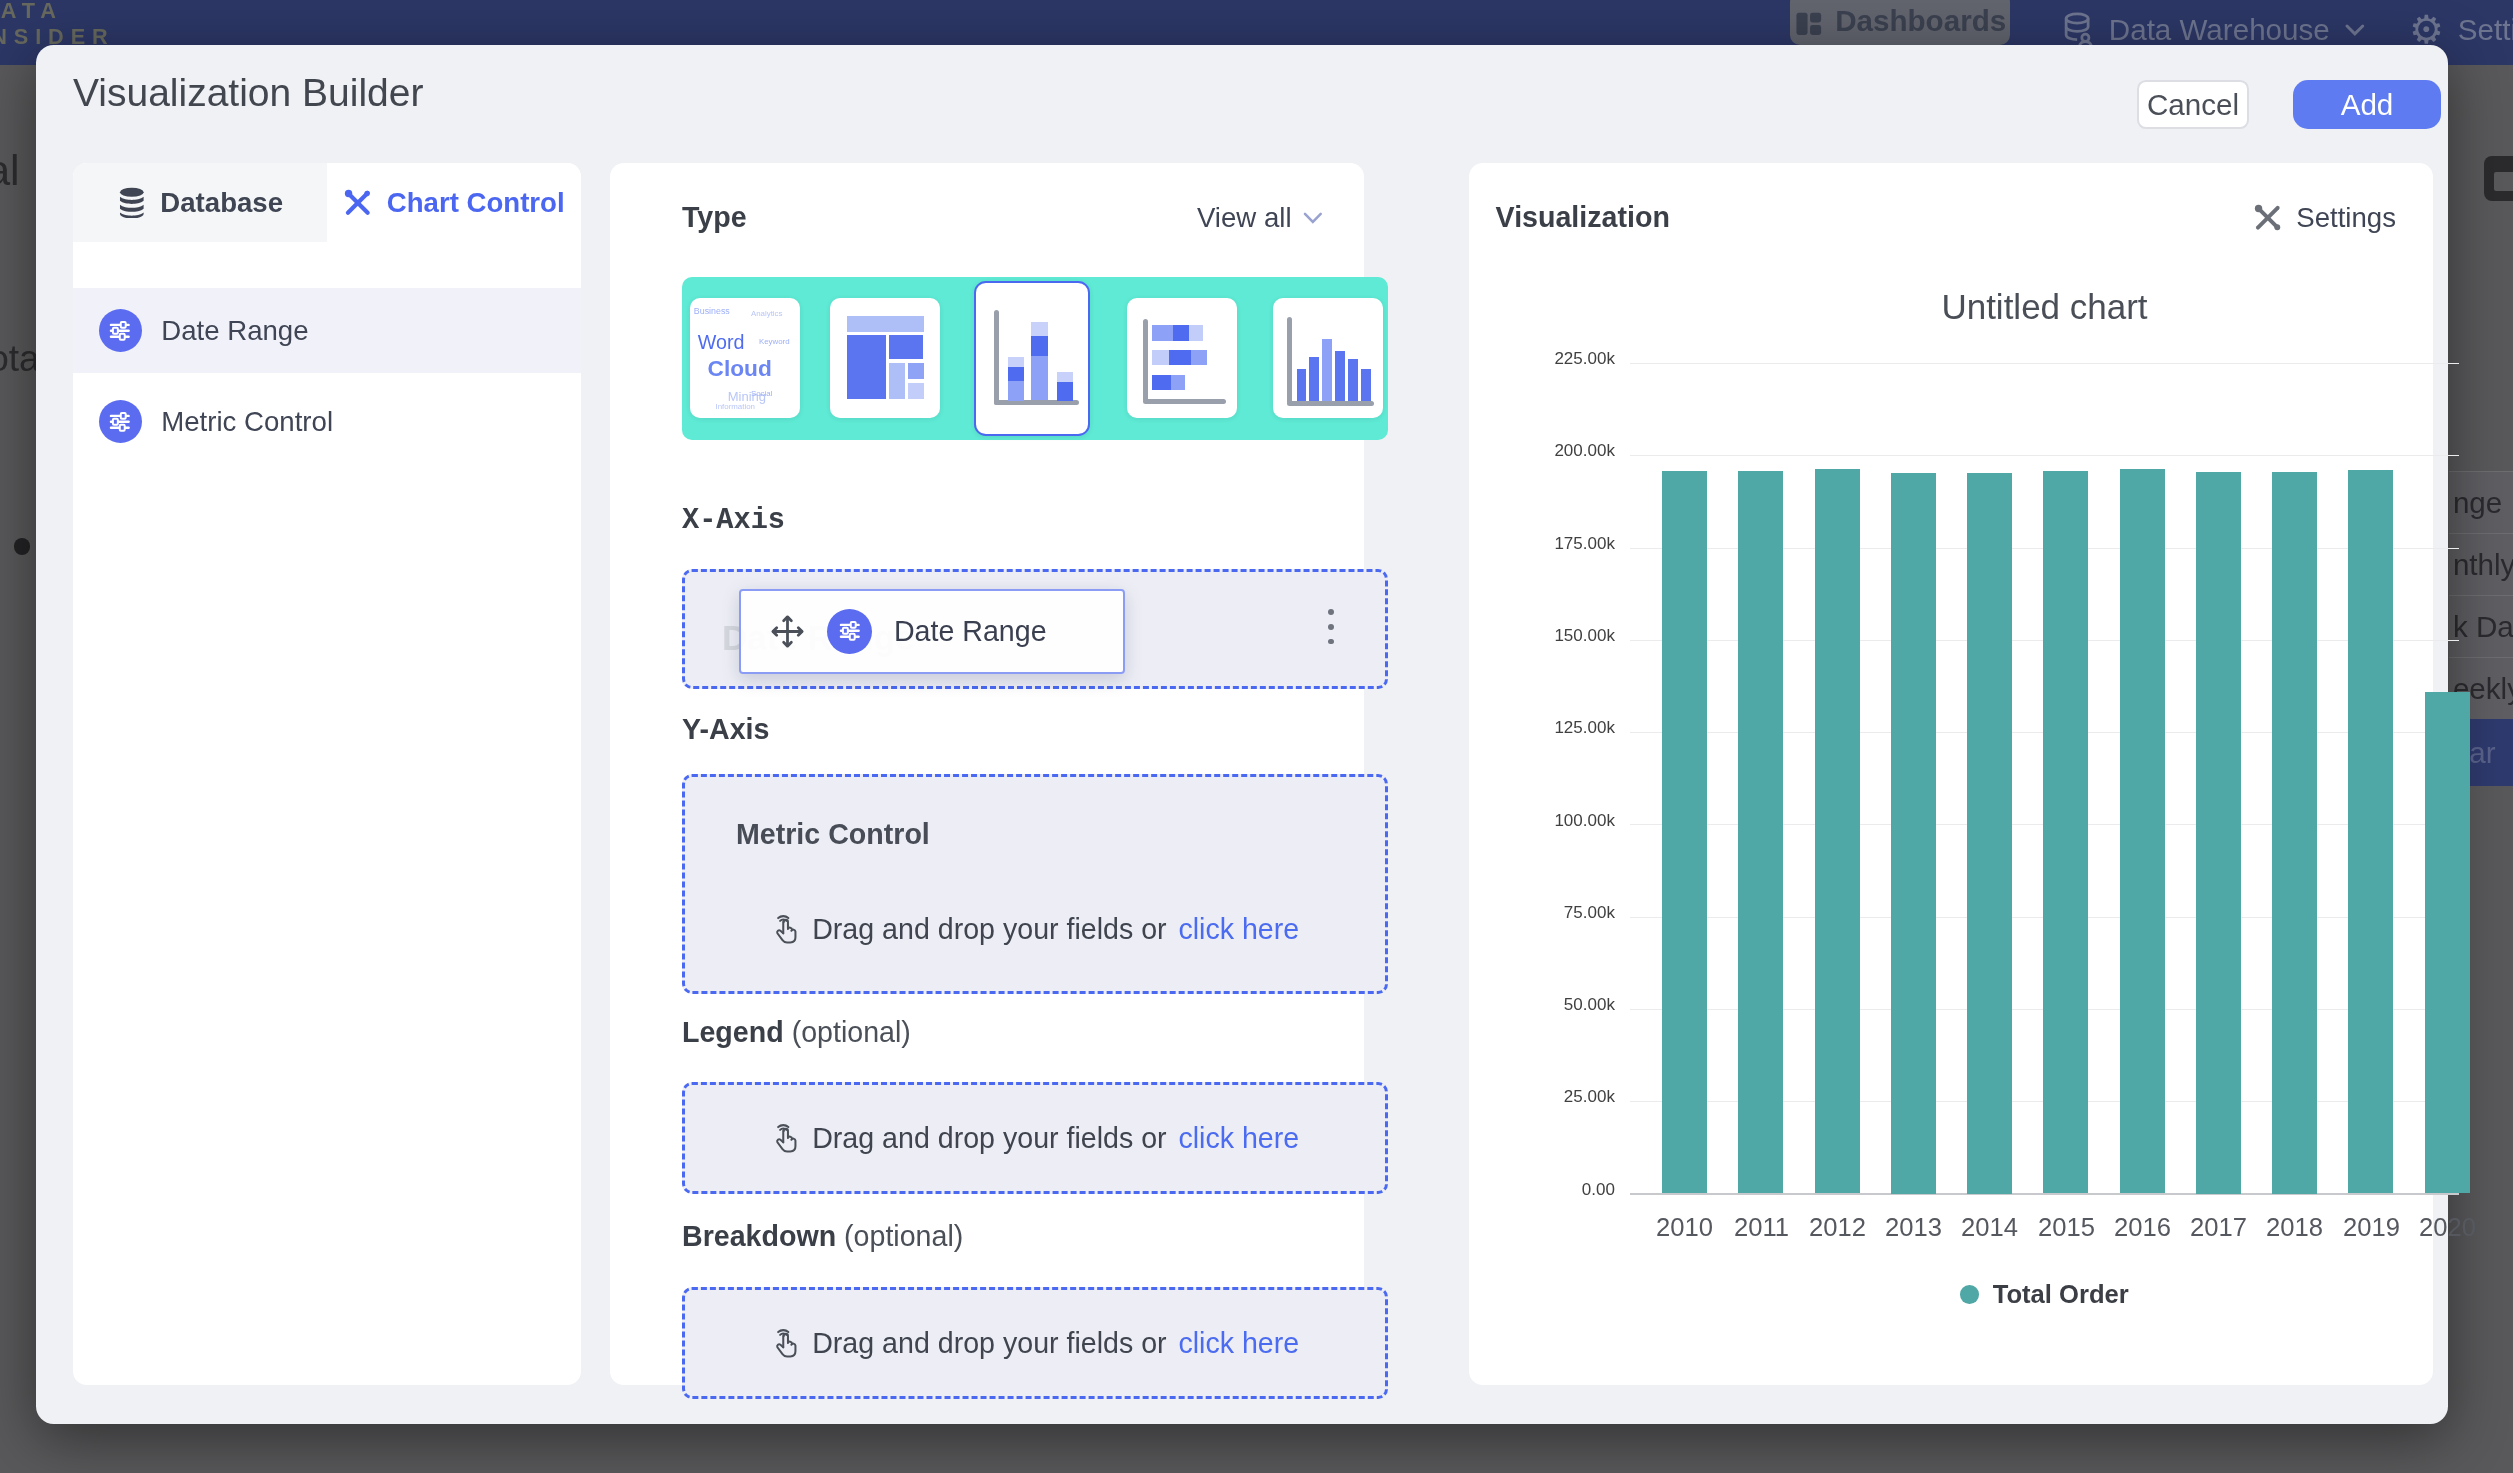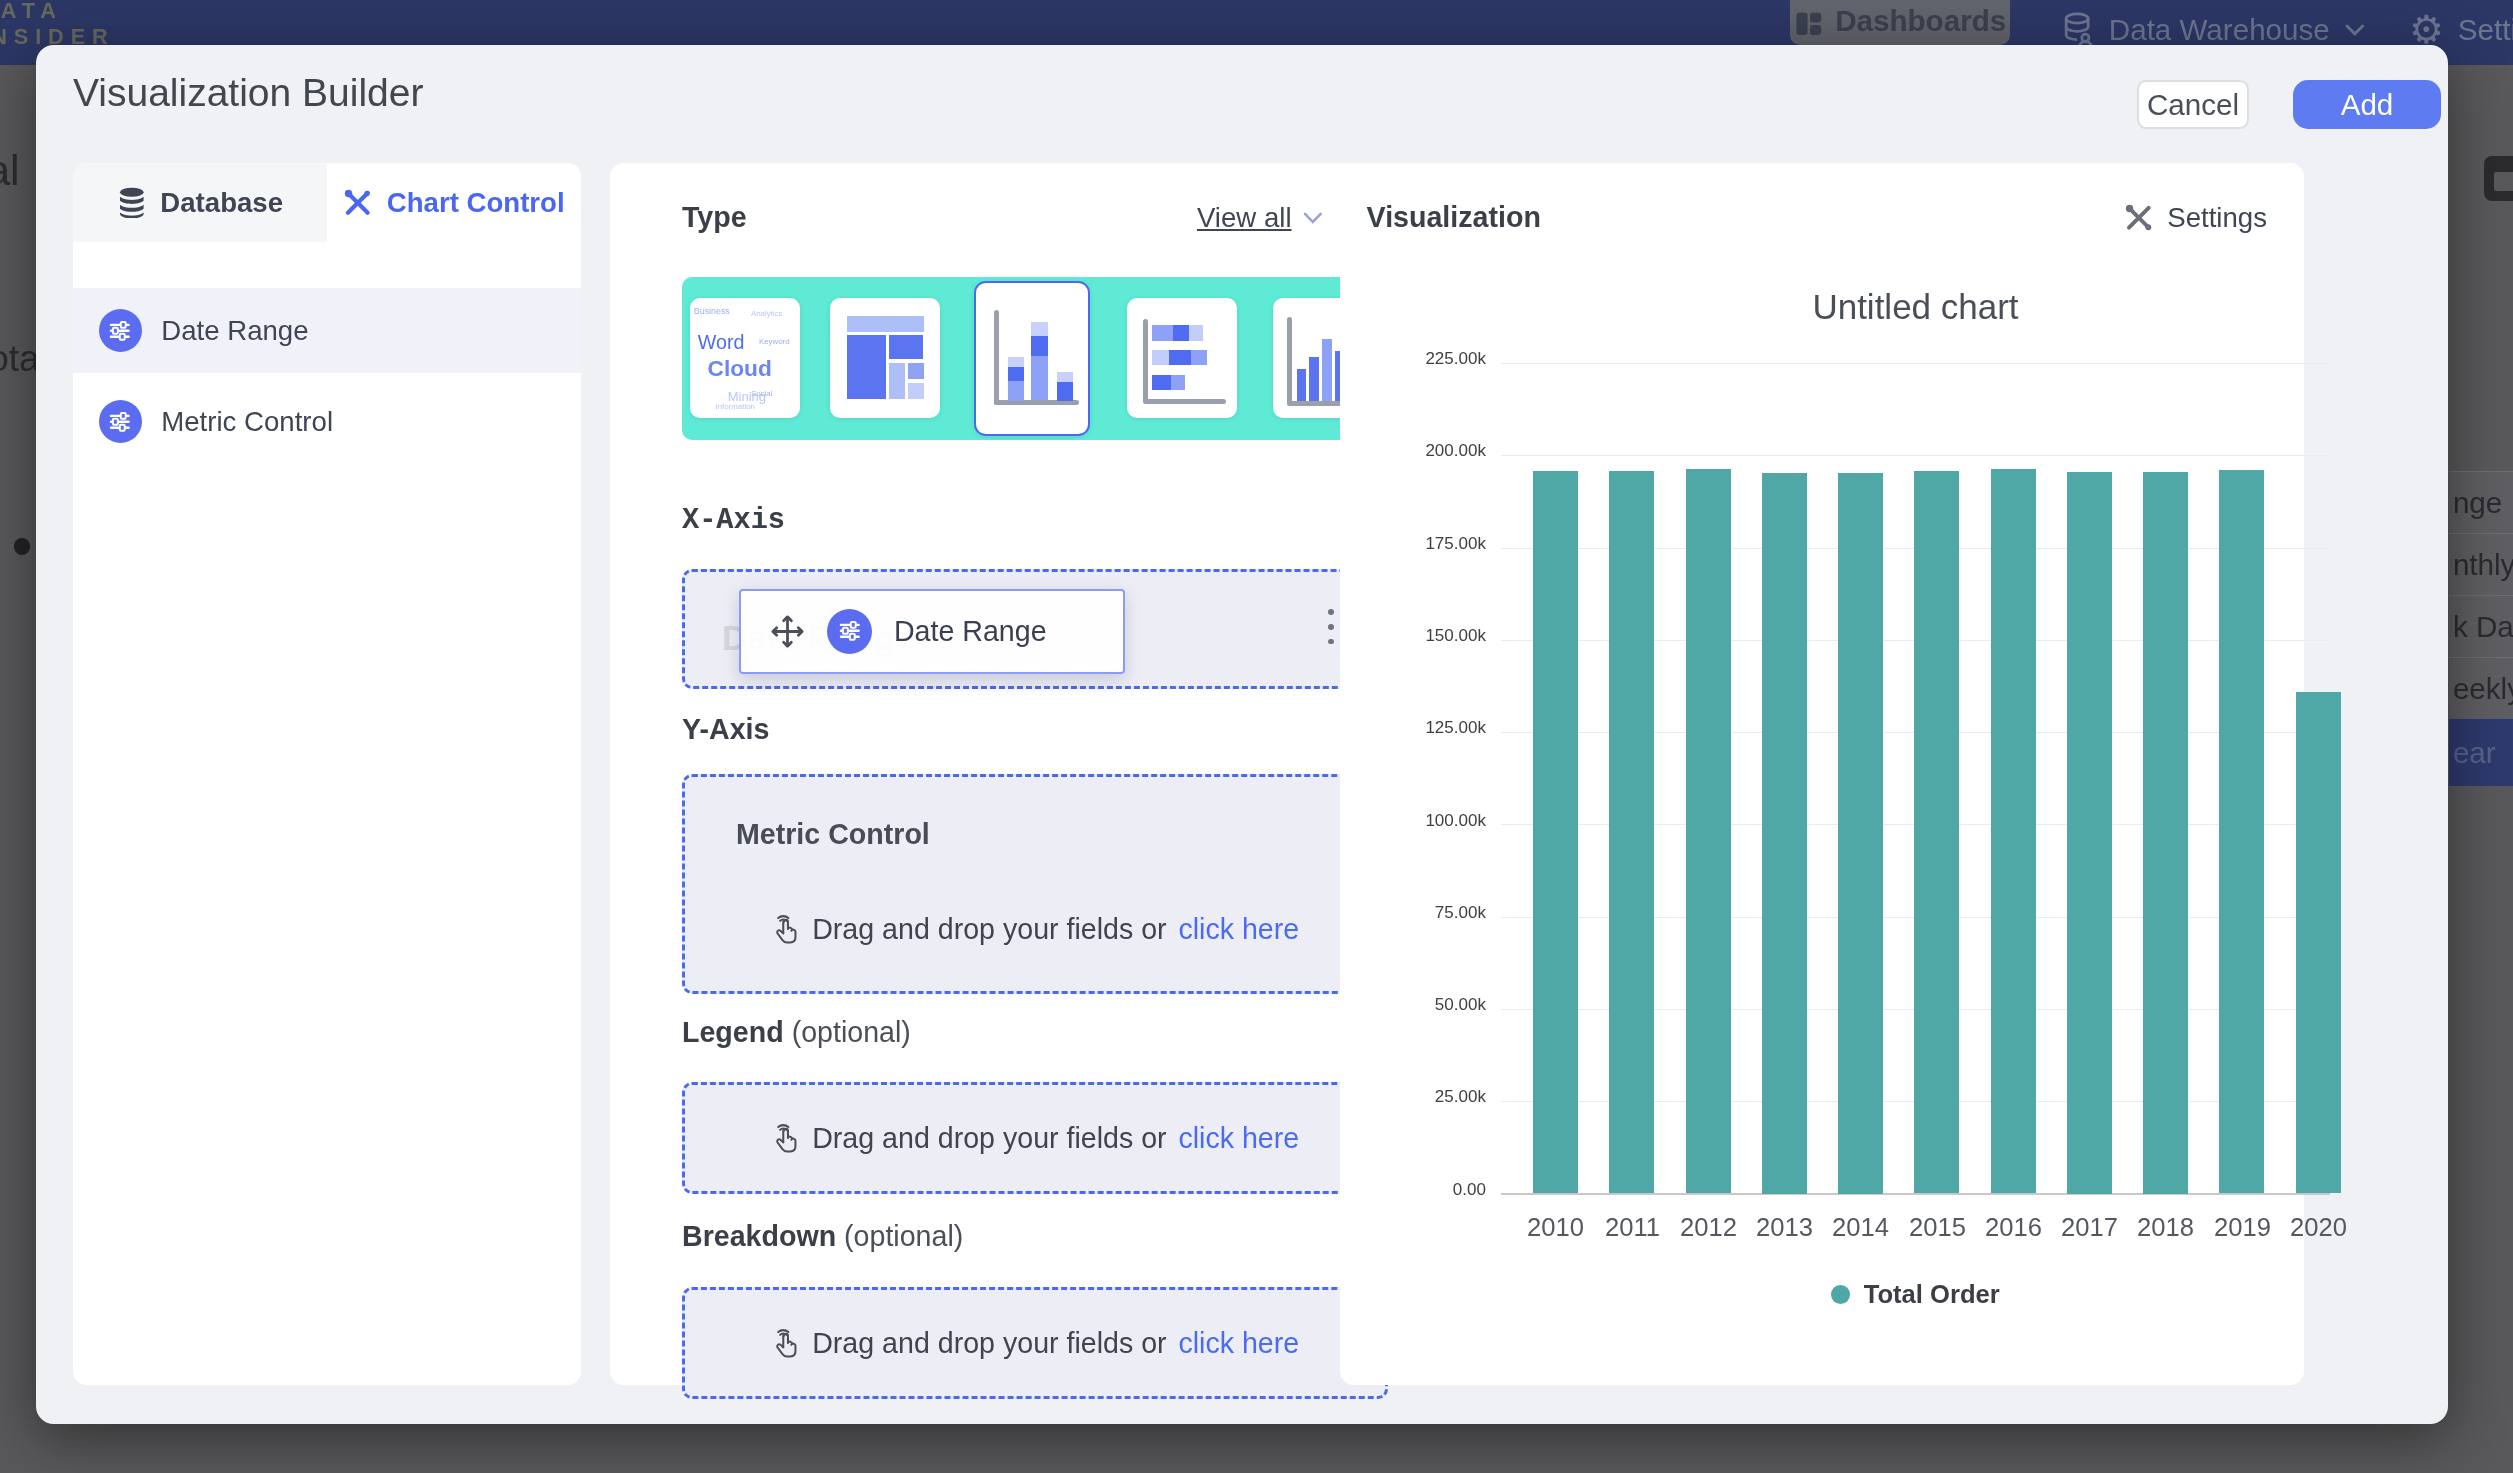--- a/index.html
+++ b/index.html
@@ -30,21 +30,21 @@
   .modal{left:36px;top:45px;width:2412px;height:1379px;background:#f0f1f5;border-radius:17.7px;
          box-shadow:0 13.8px 59px rgba(0,0,0,.45);}
   .modal-title{left:37px;top:25.6px;font-size:39px;color:#42464e;}
   .btn{top:35px;height:49px;border-radius:8.9px;display:flex;align-items:center;justify-content:center;font-size:29.6px;}
   .btn-cancel{left:2101px;width:112px;background:#fff;border:2px solid #dcdee4;color:#4a4f58;}
   .btn-add{left:2257px;width:148px;background:#5e7bf2;color:#fff;border-radius:15px;}
 
   .card{background:#fff;border-radius:13.8px;top:118px;height:1222px;}
   .card-left{left:37px;width:508px;}
   .card-mid{left:574px;width:754px;}
-  .card-right{left:1304px;width:964px;}
+  .card-right{left:1433px;width:964px;}
 
   
   .tab{top:0;height:79px;width:254px;display:flex;align-items:center;justify-content:center;gap:13.8px;font-size:27.6px;}
   .tab-db{left:0;background:#f5f6f8;border-radius:13.8px 0 0 0;color:#3f4552;font-weight:bold;}
   .tab-cc{left:254px;background:#fff;border-radius:0 13.8px 0 0;color:#4b66f0;font-weight:bold;}
   .ctl-row{left:0;width:508px;height:85px;display:flex;align-items:center;gap:19.7px;padding-left:25.6px;font-size:27.6px;color:#3f4554;}
   .ctl-row.sel{background:#f1f2f9;}
   .blue-circle{width:43px;height:43px;border-radius:50%;background:#5b6cf0;display:flex;align-items:center;justify-content:center;flex:0 0 auto;}
 
   
@@ -202,21 +202,21 @@
                 <rect x="12" y="15" width="5" height="6" rx="1"></rect>
               </g>
             </svg>
         </span>
         <span>Metric Control</span>
       </div>
     </div>
 
     <div class="abs card card-mid">
       <div class="abs h-sec" style="left:72px;top:38px;">Type</div>
-      <div class="abs viewall" style="right:41px;top:39px;text-decoration:underline;">
+      <div class="abs viewall" style="right:41px;top:39px;">
         <span>View all</span>
         <span>
           <svg width="19.7" height="12.8" viewBox="0 0 20 13">
               <polyline points="2,2 10,10 18,2" fill="none" stroke="#9aa3d0" stroke-width="2.6" stroke-linecap="round"></polyline>
             </svg>
         </span>
       </div>
 
       <div class="abs thumbstrip">
 

